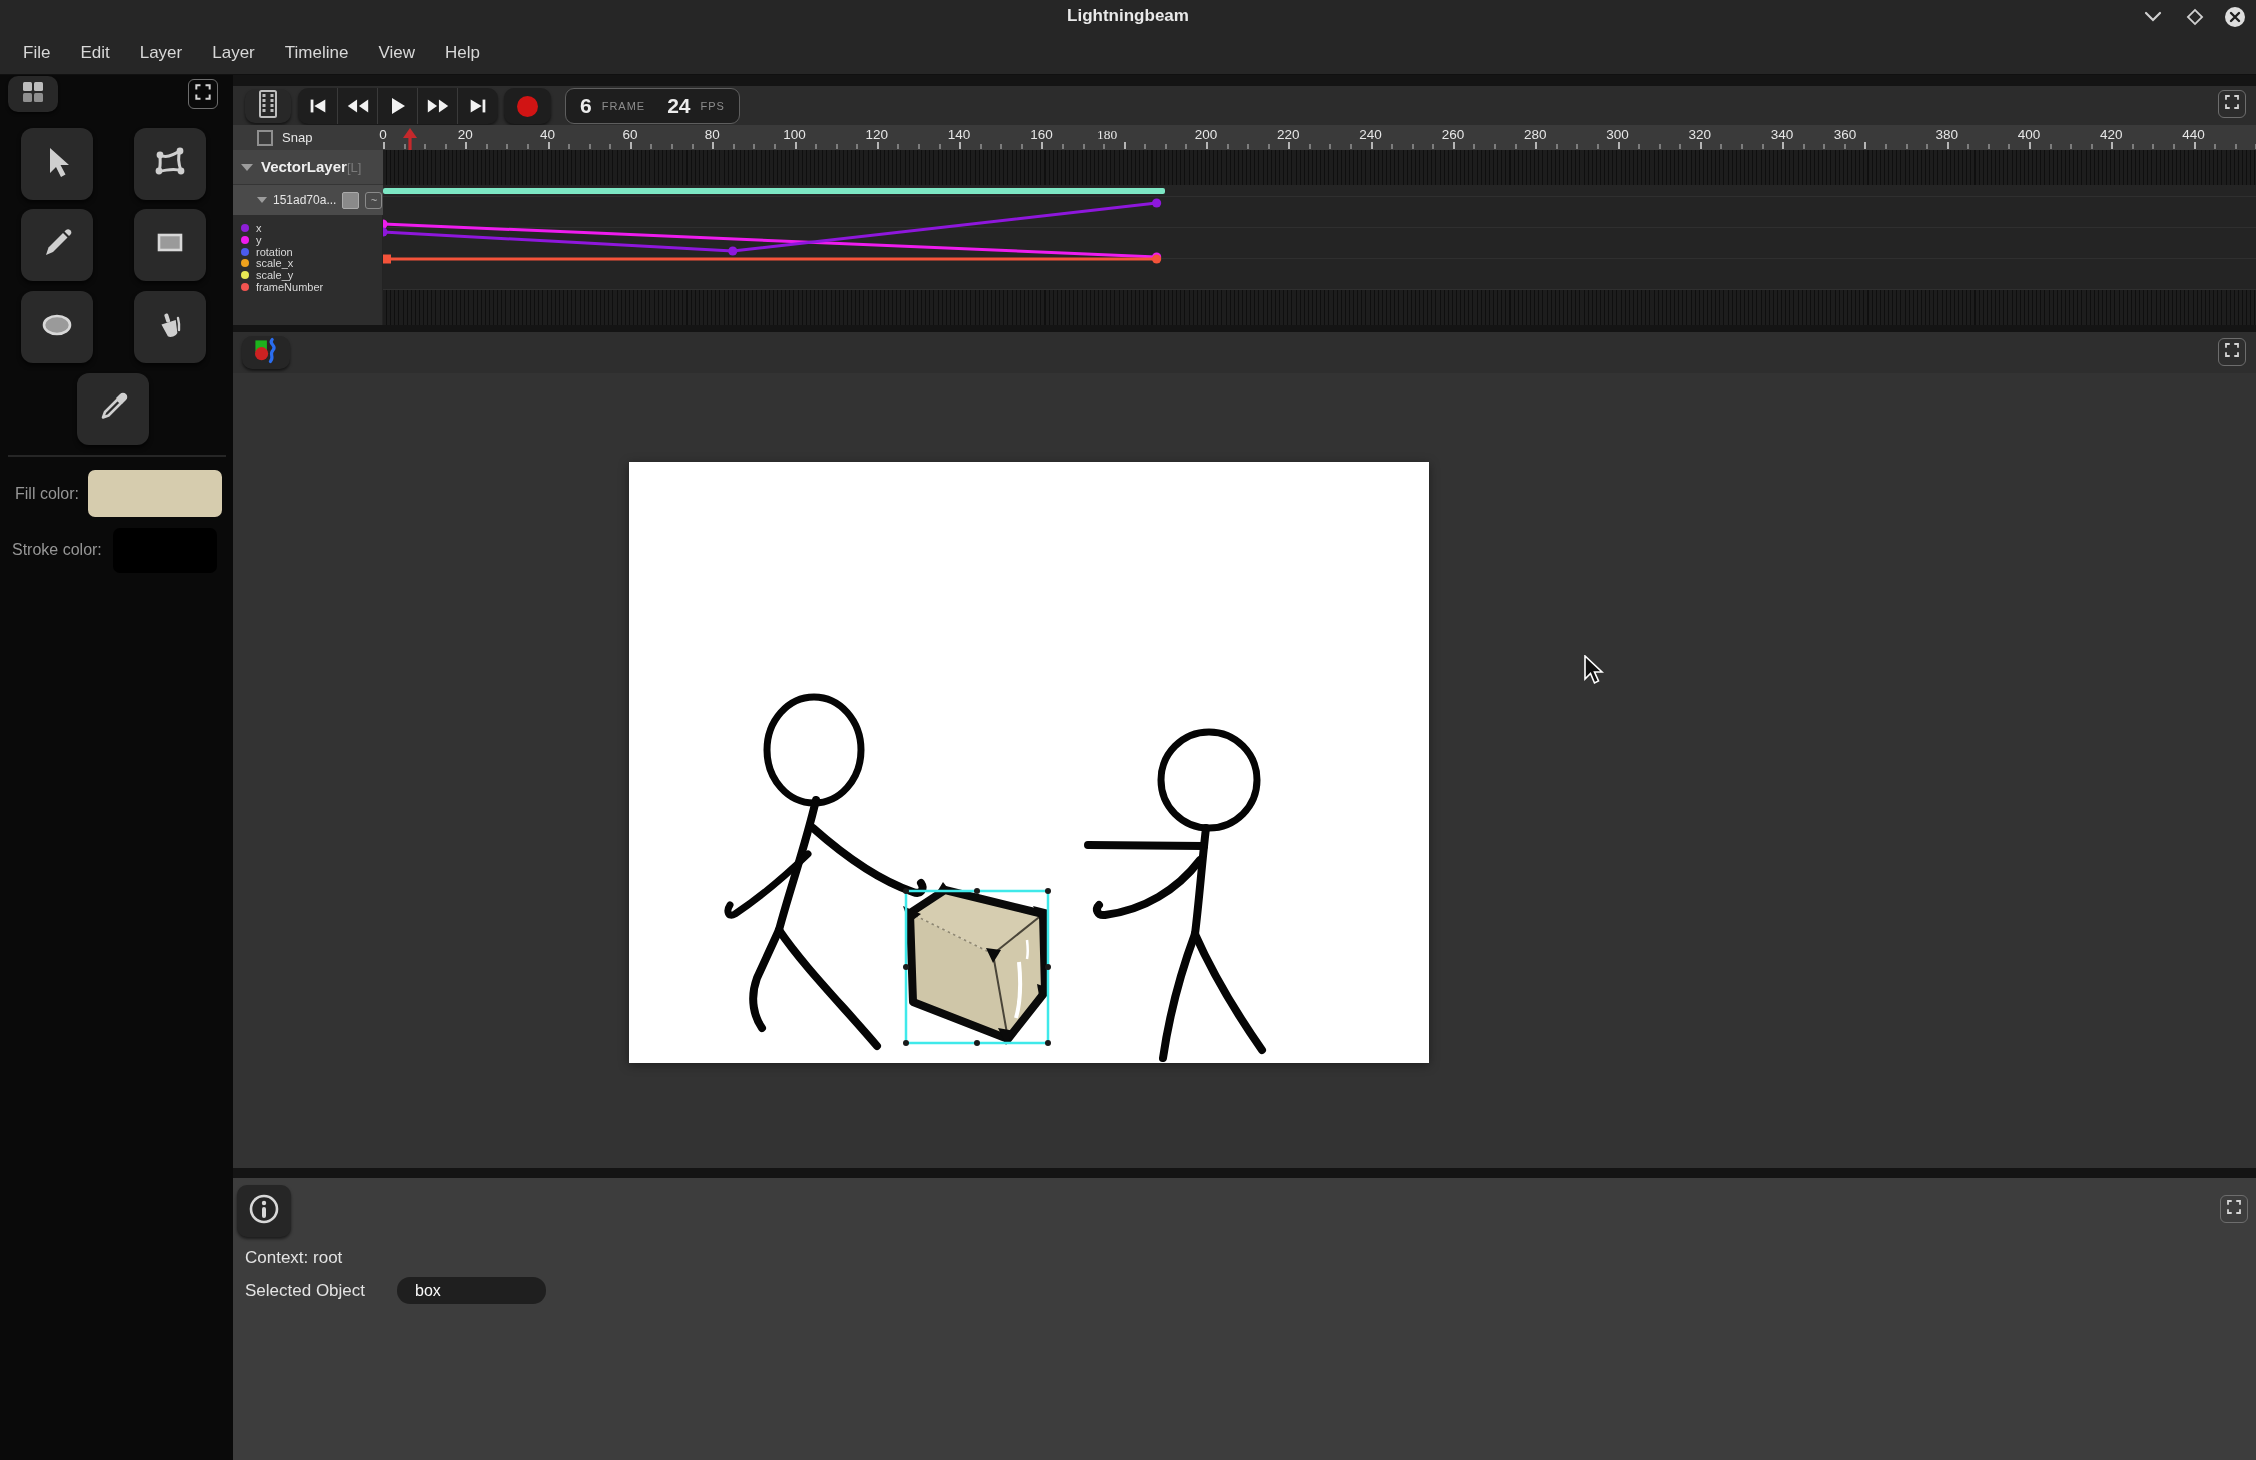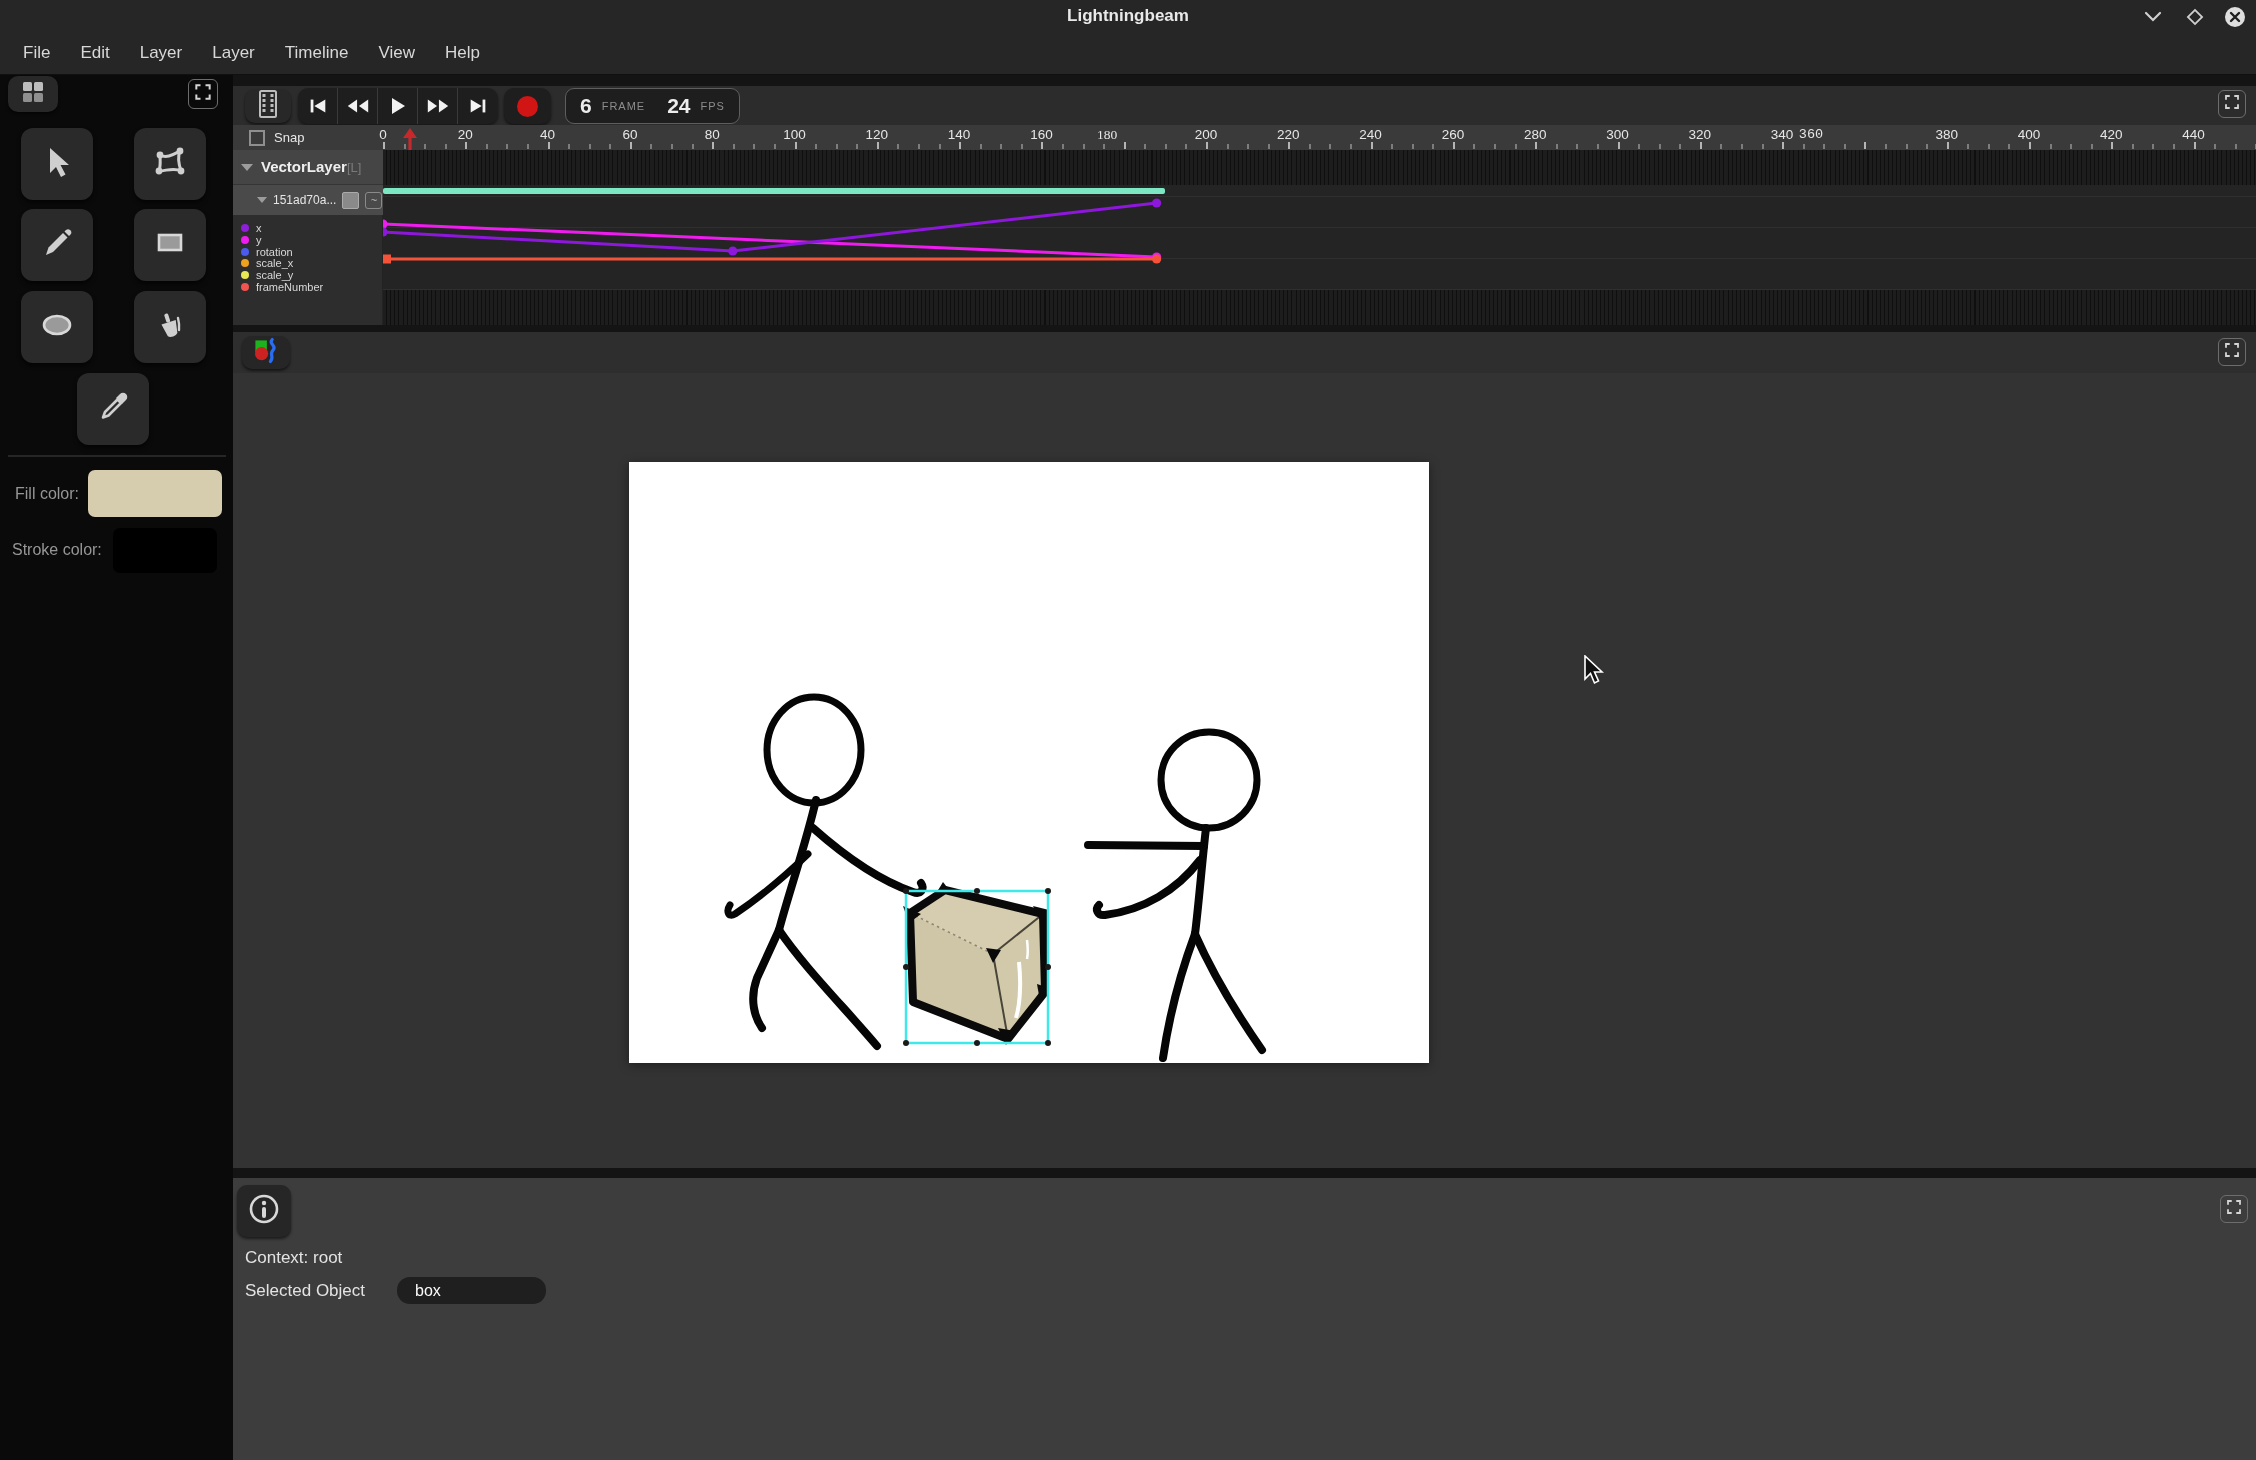--- a/index.html
+++ b/index.html
@@ -34,21 +34,21 @@
                      box-shadow:0 2px 3px rgba(0,0,0,.5); }
   .transport-btn { width:40px; height:36px; display:flex; align-items:center; justify-content:center;
                    border-right:1px solid #3a3a3a; }
   .transport-btn:last-child { border-right:none; }
   .frame-panel { display:flex; align-items:center; gap:10px; background:#1e1e1e;
                  border:1px solid #5e5e5e; border-radius:9px; padding:0 14px; }
   .big-num { color:#ececec; font-size:21px; font-weight:bold; }
   .small-lab { color:#8d8d8d; font-size:11px; letter-spacing:1px; }
 
   .ruler-row { left:0; top:39px; width:2023px; height:25px; background:#3a3a3a; }
-  .snap-cell { left:0; top:0; width:150px; height:25px; display:flex; align-items:center; gap:9px; padding-left:16px; }
+  .snap-cell { left:8px; top:0; width:150px; height:25px; display:flex; align-items:center; gap:9px; padding-left:16px; }
   .snap-box { width:16px; height:16px; border:2px solid #8f8f8f; background:transparent; }
   .snap-text { color:#e8e8e8; font-size:13px; }
   .ruler-frames { left:150px; top:0; width:1873px; height:25px; overflow:visible; }
   .rtick { position:absolute; bottom:1px; background:#7d7d7d; width:2px; height:5px; }
   .rtick.major { background:#b5b5b5; height:7px; }
   .rlabel { position:absolute; top:2px; width:44px; margin-left:-22px; text-align:center;
             color:#e6e6e6; font-size:13.5px; }
   .playhead { position:absolute; top:3px; width:16px; height:22px; }
 
   .tracks { left:0; top:64px; width:2023px; height:175px; }
@@ -360,21 +360,21 @@
         <div class="rlabel" style="left: 1316.8px;">320</div>
         <div class="rtick" style="left: 1337.38px;"></div>
         <div class="rtick" style="left: 1357.95px;"></div>
         <div class="rtick" style="left: 1378.53px;"></div>
         <div class="rtick major" style="left: 1399.1px;"></div>
         <div class="rlabel" style="left: 1399.1px;">340</div>
         <div class="rtick" style="left: 1419.67px;"></div>
         <div class="rtick" style="left: 1440.25px;"></div>
         <div class="rtick" style="left: 1460.83px;"></div>
         <div class="rtick major" style="left: 1481.4px;"></div>
-        <div class="rlabel" style="left: 1428px; font-family: Liberation Mono, monospace;">360</div>
+        <div class="rlabel" style="left: 1462px;">360</div>
         <div class="rtick" style="left: 1501.97px;"></div>
         <div class="rtick" style="left: 1522.55px;"></div>
         <div class="rtick" style="left: 1543.12px;"></div>
         <div class="rtick major" style="left: 1563.7px;"></div>
         <div class="rlabel" style="left: 1563.7px;">380</div>
         <div class="rtick" style="left: 1584.28px;"></div>
         <div class="rtick" style="left: 1604.85px;"></div>
         <div class="rtick" style="left: 1625.42px;"></div>
         <div class="rtick major" style="left: 1646px;"></div>
         <div class="rlabel" style="left: 1646px;">400</div>

